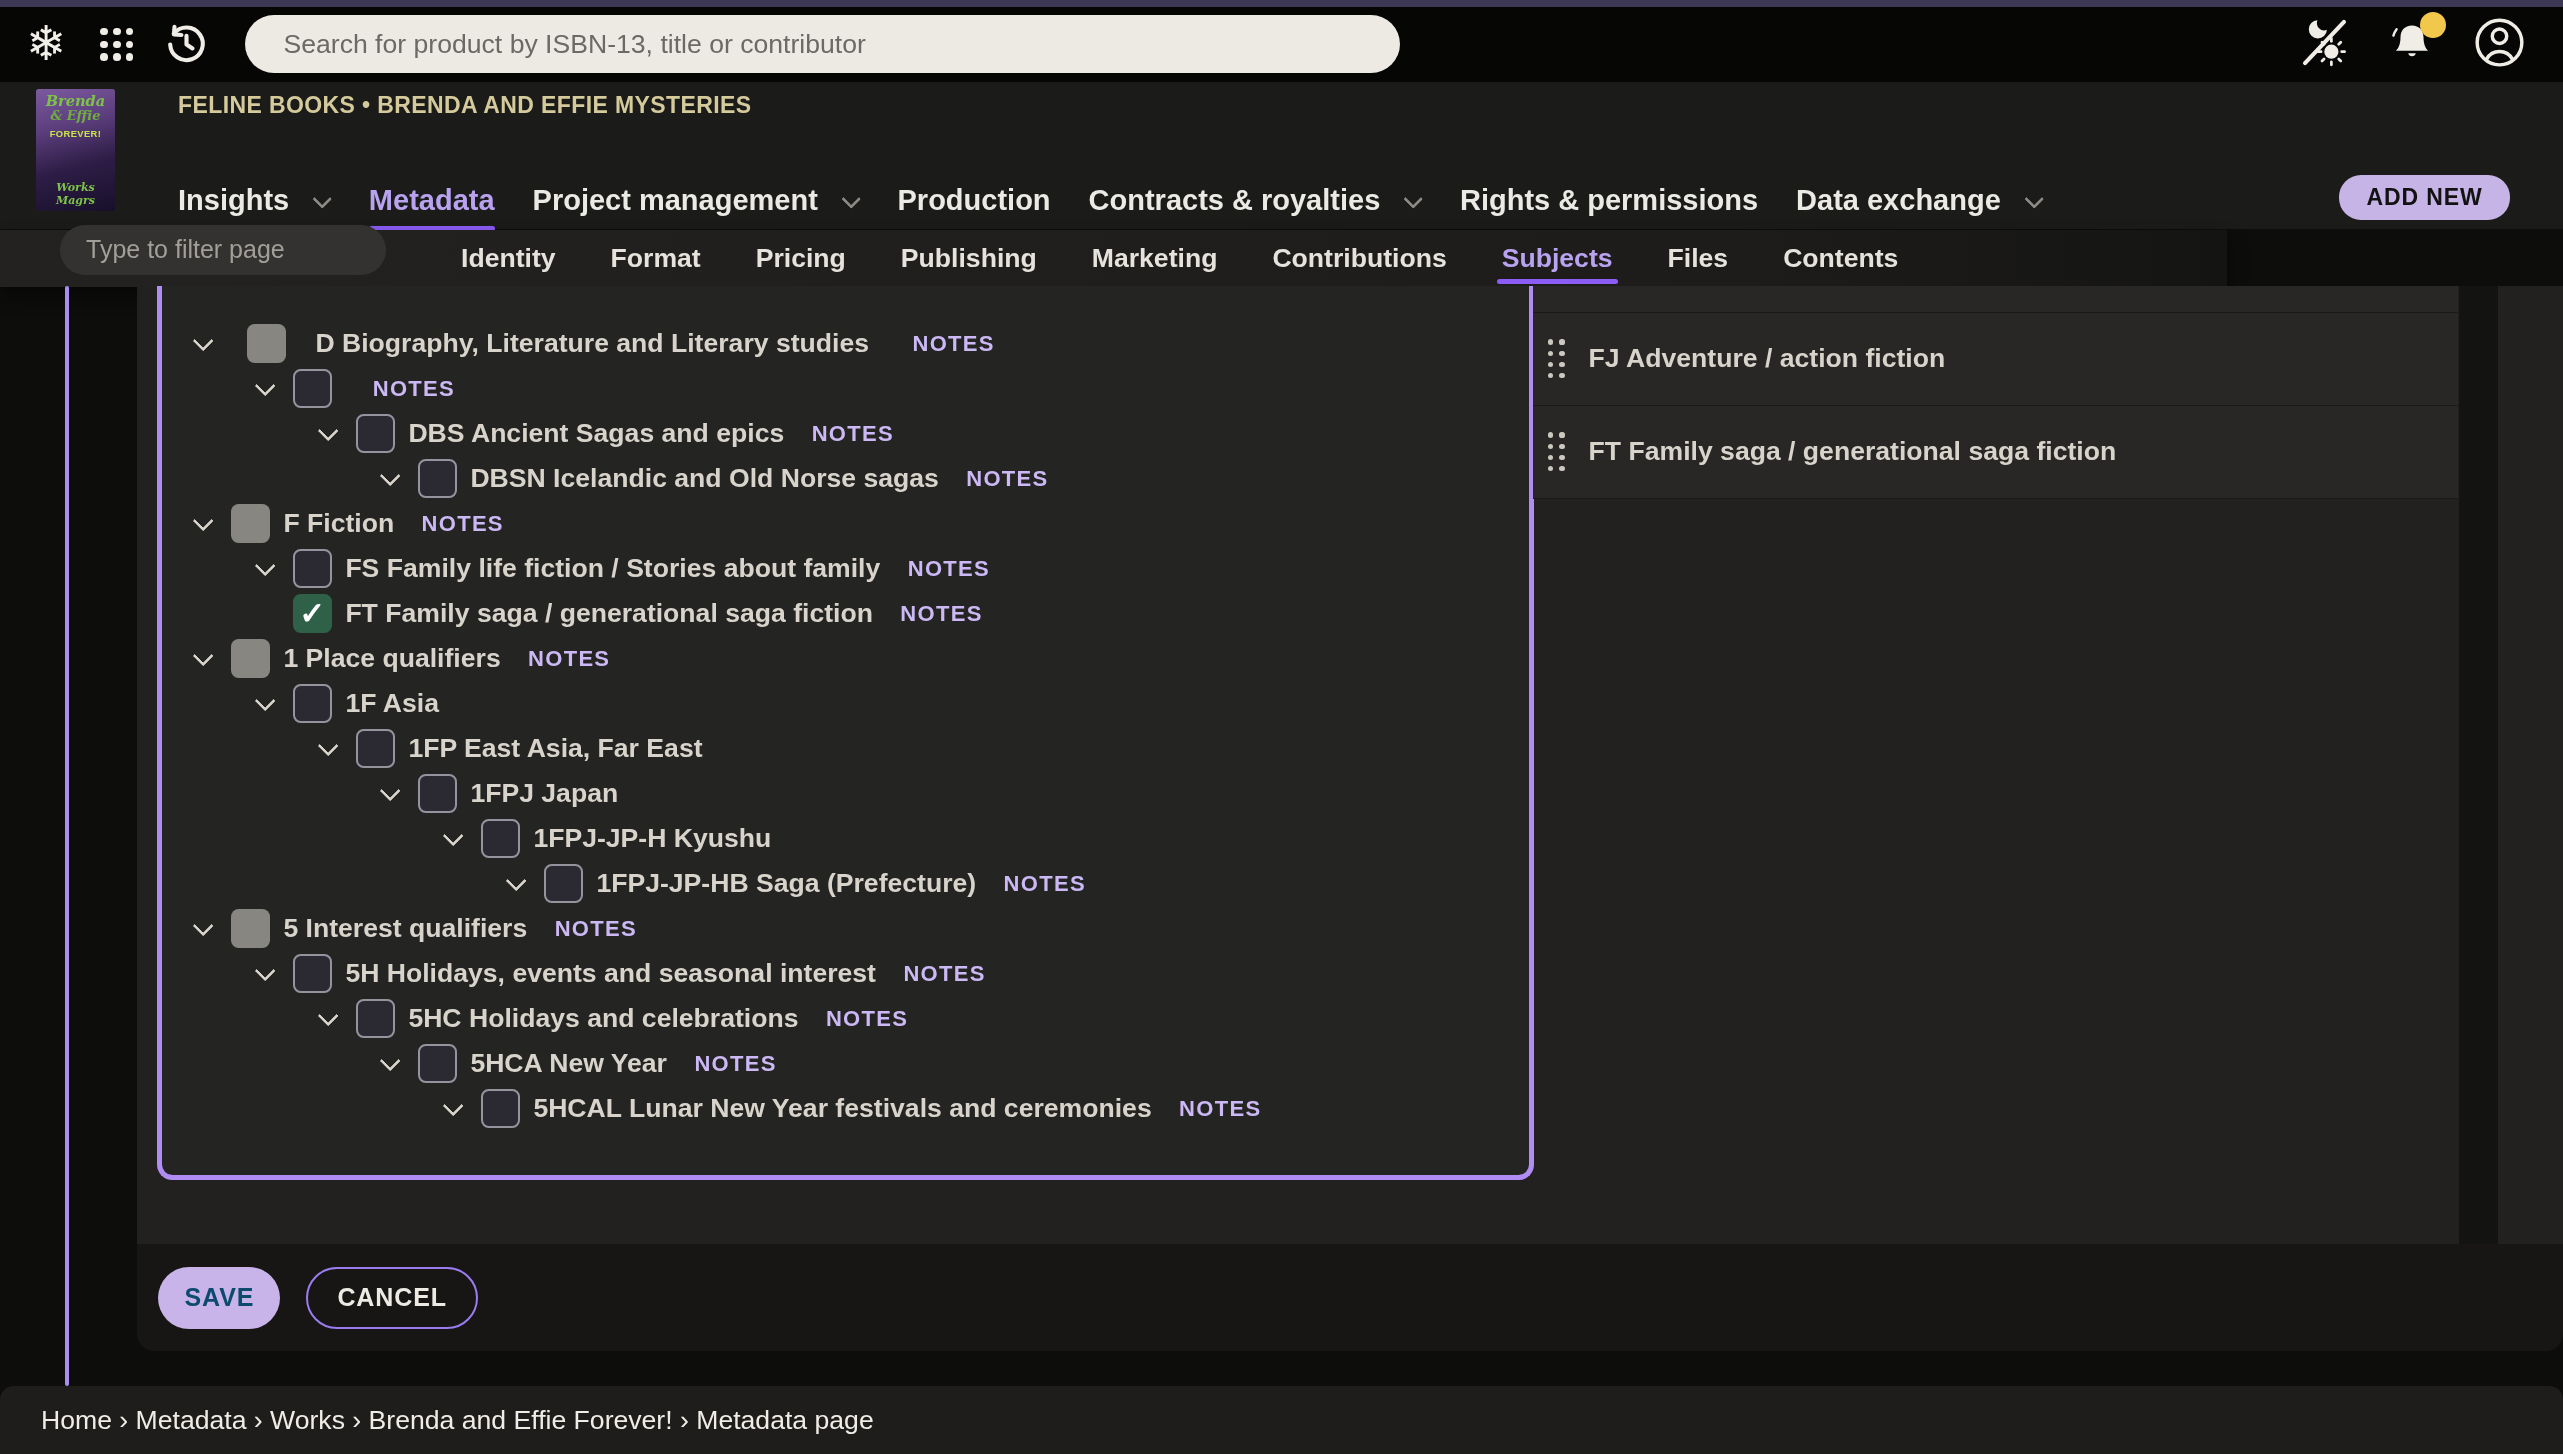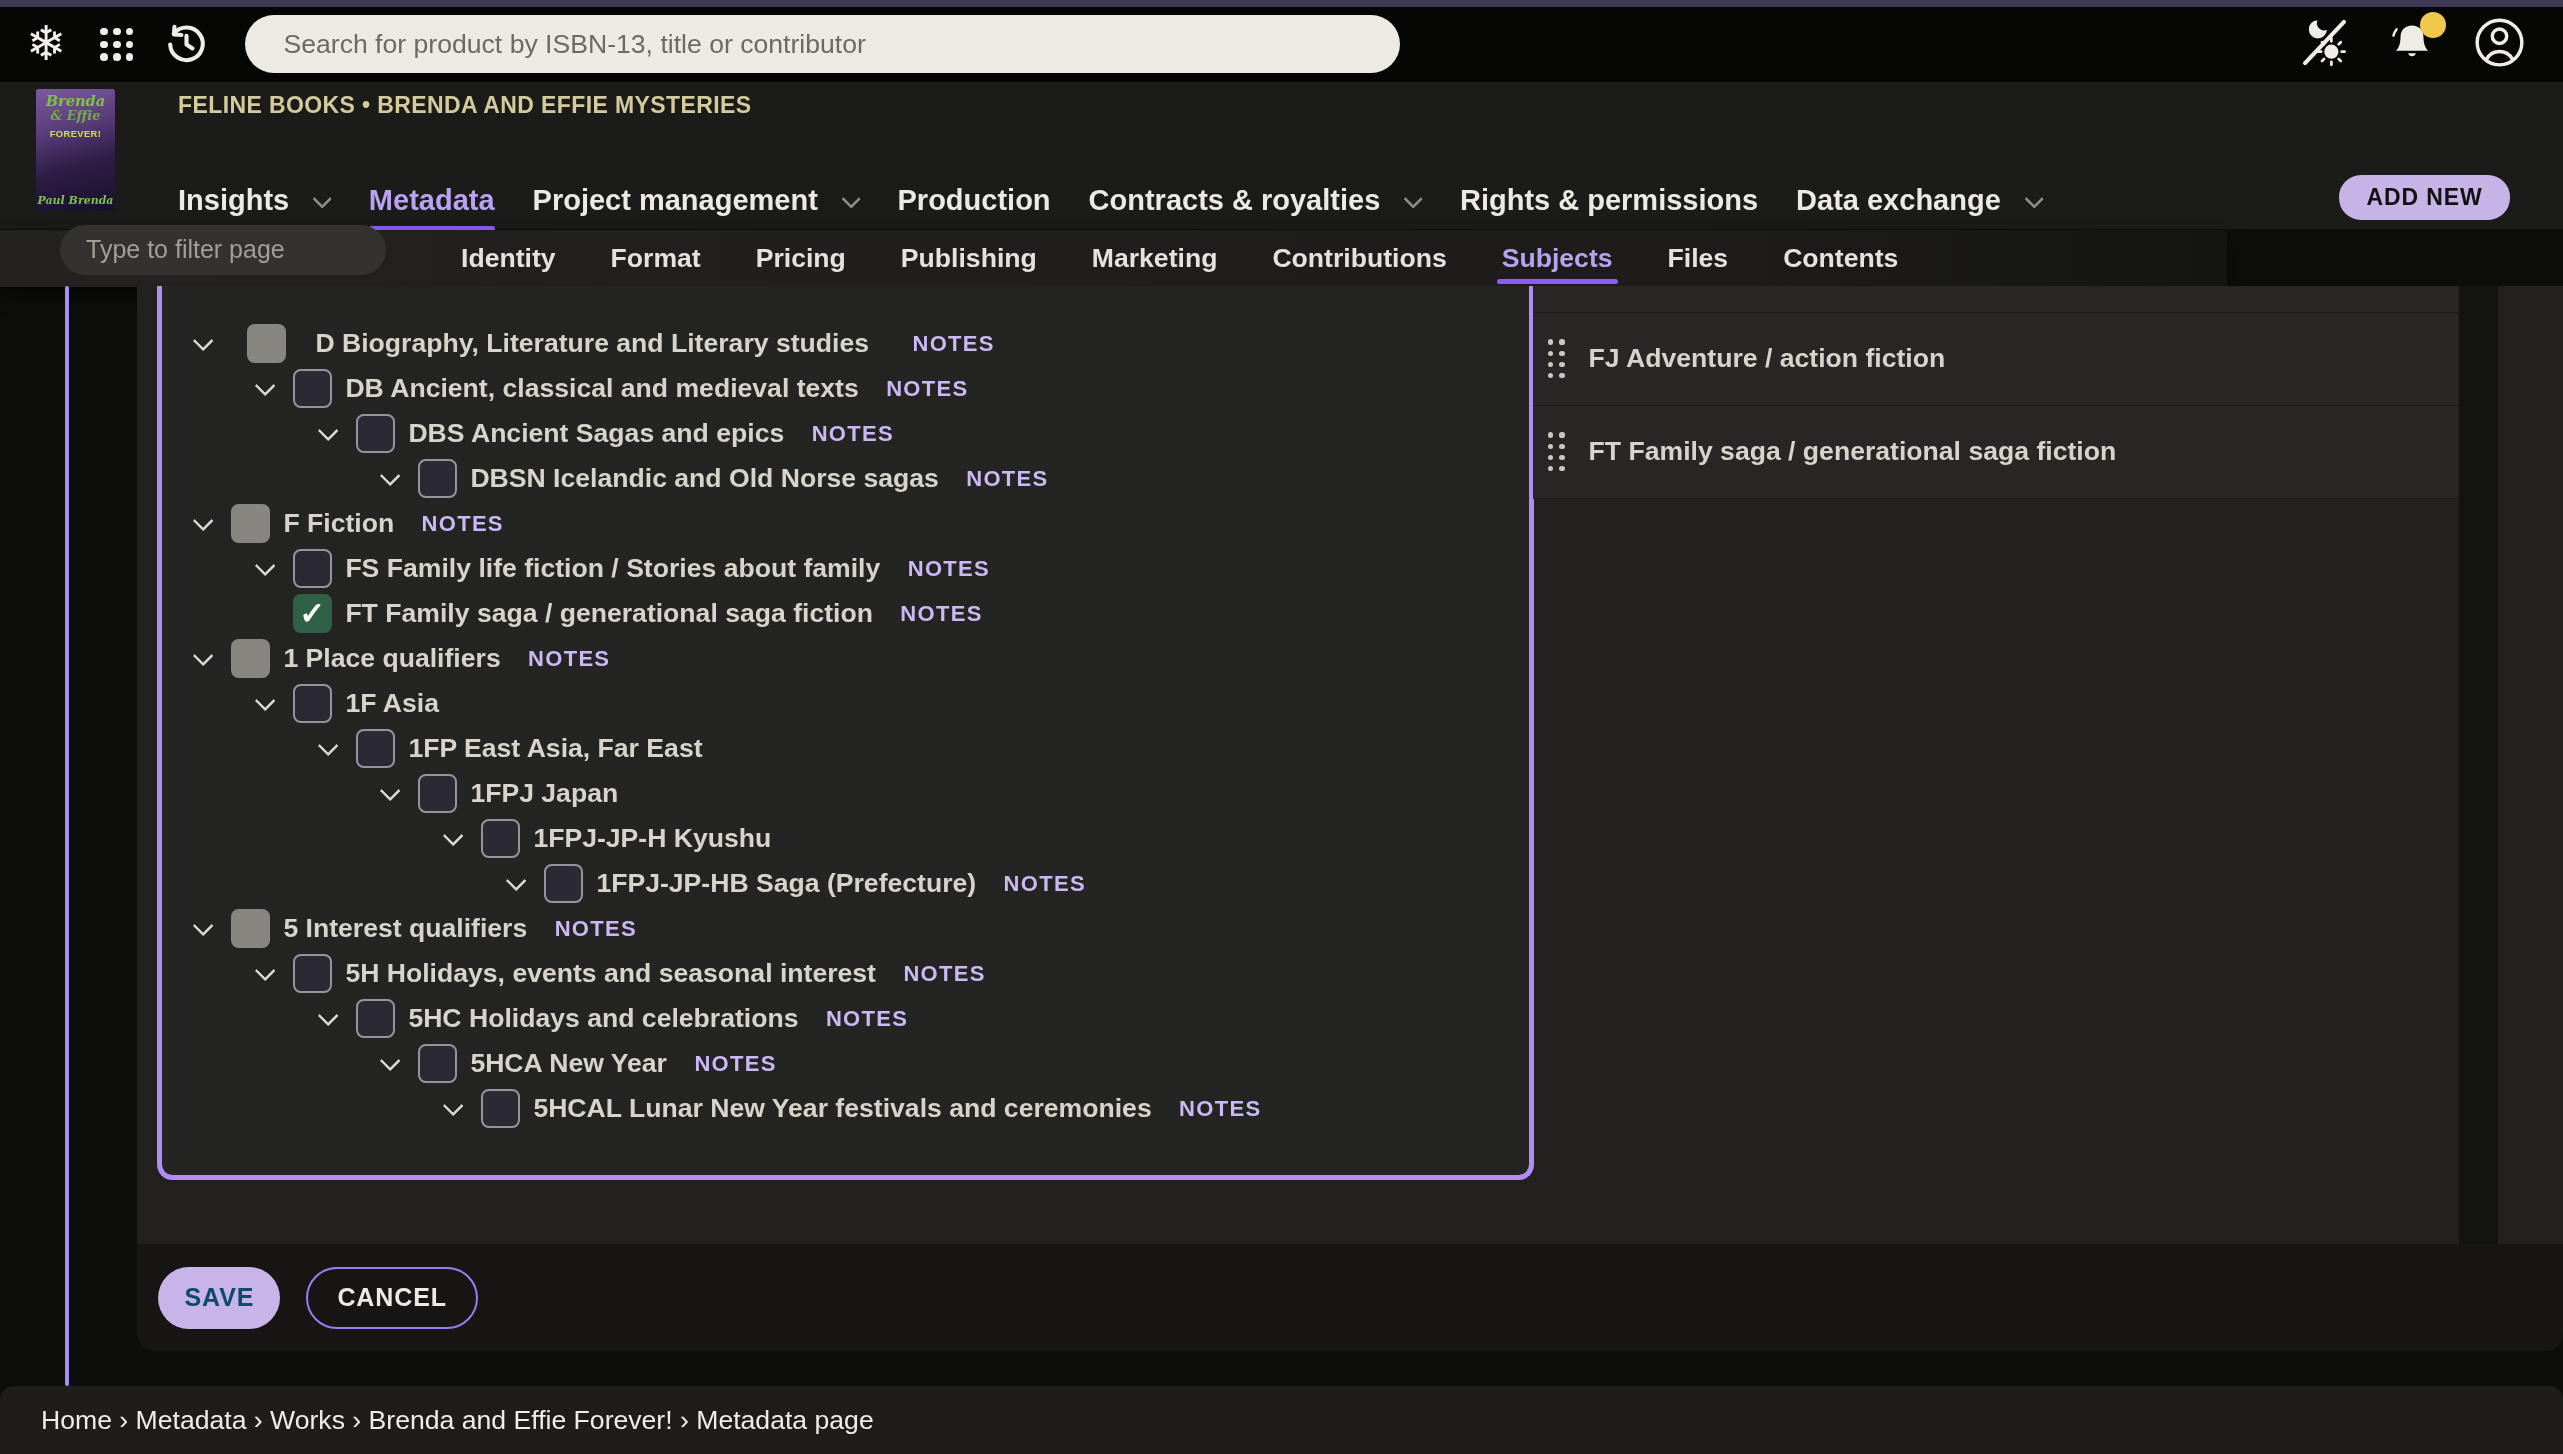--- a/index.html
+++ b/index.html
@@ -179,21 +179,21 @@
         </svg>
       </span>
     </div>
   </div>
 
   <div class="header">
     <div class="cover">
       <div class="c1">Brenda</div>
       <div class="c2">&amp; Effie</div>
       <div class="c3">FOREVER!</div>
-      <div class="c4">Paul Brenda</div>
+      <div class="c4">Works Magrs</div>
     </div>
     <div class="head-main">
       <div class="imprint">FELINE BOOKS • BRENDA AND EFFIE MYSTERIES</div>
     </div>
     <nav class="mainnav">
 
         <div class="nav-item">
           <span>Insights</span>
           <i class="chev"></i>
         </div>
@@ -285,21 +285,20 @@
             <span class="cb solid"></span>
             <span>D Biography, Literature and Literary studies</span>
             <span class="notes">NOTES</span>
           </div>
 
           <div class="tree-row" style="padding-left: 93px;">
             <span class="tr-chev">
               <i class="chev"></i>
             </span>
             <span class="cb empty"></span>
-            <span>DB Ancient, classical and medieval texts</span>
             <span class="notes">NOTES</span>
           </div>
 
           <div class="tree-row" style="padding-left: 156px;">
             <span class="tr-chev">
               <i class="chev"></i>
             </span>
             <span class="cb empty"></span>
             <span>DBS Ancient Sagas and epics</span>
             <span class="notes">NOTES</span>

